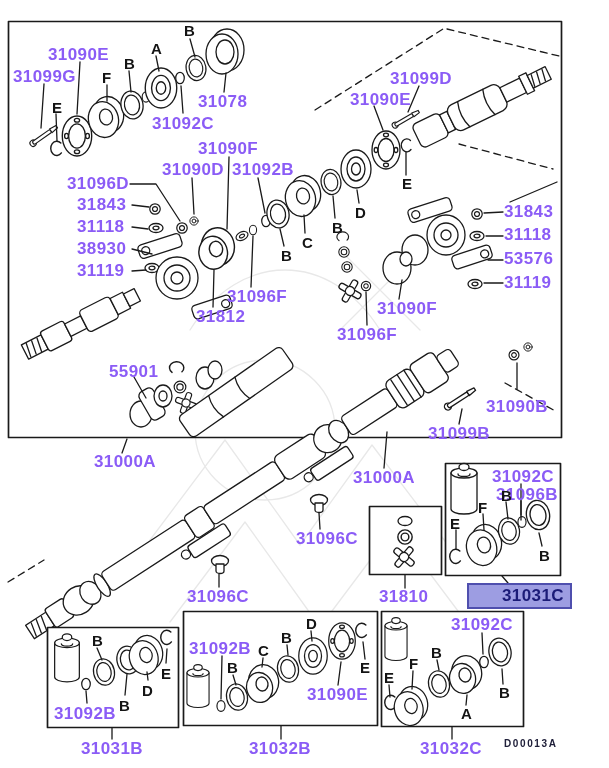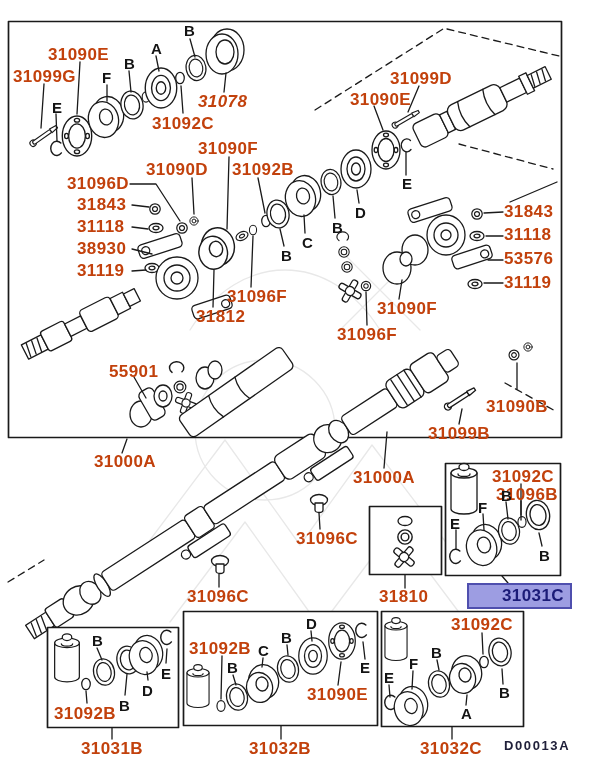--- a/index.html
+++ b/index.html
@@ -8,23 +8,23 @@
   .art{position:absolute;left:0;top:0}
   .art *{stroke:var(--line,#1a1a1a);fill:none;stroke-width:1.3;stroke-linecap:round;stroke-linejoin:round}
   .art .f{fill:#fff}
   .art .wm *{stroke:var(--wm,#e8e8e8)}
   .art .ld{stroke-width:1.05}
   .art .fr{stroke-width:1.7}
   .art .bx{fill:#fff;stroke-width:1.7}
   .art .d{stroke-dasharray:7 5}
   .labels{position:absolute;left:0;top:0;width:609px;height:768px}
   .plabel{position:absolute;font-weight:700;font-size:17px;line-height:1;letter-spacing:.4px;
-          color:#c2410c;white-space:nowrap}
+          color:#8b5cf6;white-space:nowrap}
   .rletter{position:absolute;font-weight:700;font-size:15px;line-height:1;color:#141414}
-  .code{font-size:13px;letter-spacing:1.6px;color:#20203a}
+  .code{font-size:10px;letter-spacing:1.6px;color:#20203a}
   .hl{background:var(--hlbg,#9d9de2);border:2px solid var(--hlbd,#4f4fae);
       color:var(--hltx,#1c1c78);padding:2px 6px 3px}
 </style>
 </head>
 <body>
 
 <div class="stage">
 
 <svg class="art" width="609" height="768" viewBox="0 0 609 768">
   <defs>
@@ -377,24 +377,24 @@
         <path d="M413,671 L412,689"></path>
     <path d="M389,685 L390,697"></path>
         <path d="M466,705 L467,695"></path>
         <path d="M503,684 L502,669"></path>
   </g>
 </svg>
 
 <div class="labels">
       <div class="plabel" style="left: 48px; top: 46px;">31090E</div>
       <div class="plabel" style="left: 13px; top: 68px;">31099G</div>
-      <div class="plabel" style="left: 198px; top: 93px; font-style: italic;">31078</div>
+      <div class="plabel" style="left: 198px; top: 93px;">31078</div>
       <div class="plabel" style="left: 152px; top: 115px;">31092C</div>
       <div class="plabel" style="left: 198px; top: 140px;">31090F</div>
-      <div class="plabel" style="left: 146px; top: 161px;">31090D</div>
+      <div class="plabel" style="left: 162px; top: 161px;">31090D</div>
       <div class="plabel" style="left: 232px; top: 161px;">31092B</div>
       <div class="plabel" style="left: 67px; top: 175px;">31096D</div>
       <div class="plabel" style="left: 77px; top: 196px;">31843</div>
       <div class="plabel" style="left: 77px; top: 218px;">31118</div>
       <div class="plabel" style="left: 77px; top: 240px;">38930</div>
       <div class="plabel" style="left: 77px; top: 262px;">31119</div>
       <div class="plabel" style="left: 390px; top: 70px;">31099D</div>
       <div class="plabel" style="left: 350px; top: 91px;">31090E</div>
       <div class="plabel" style="left: 504px; top: 203px;">31843</div>
       <div class="plabel" style="left: 504px; top: 226px;">31118</div>

